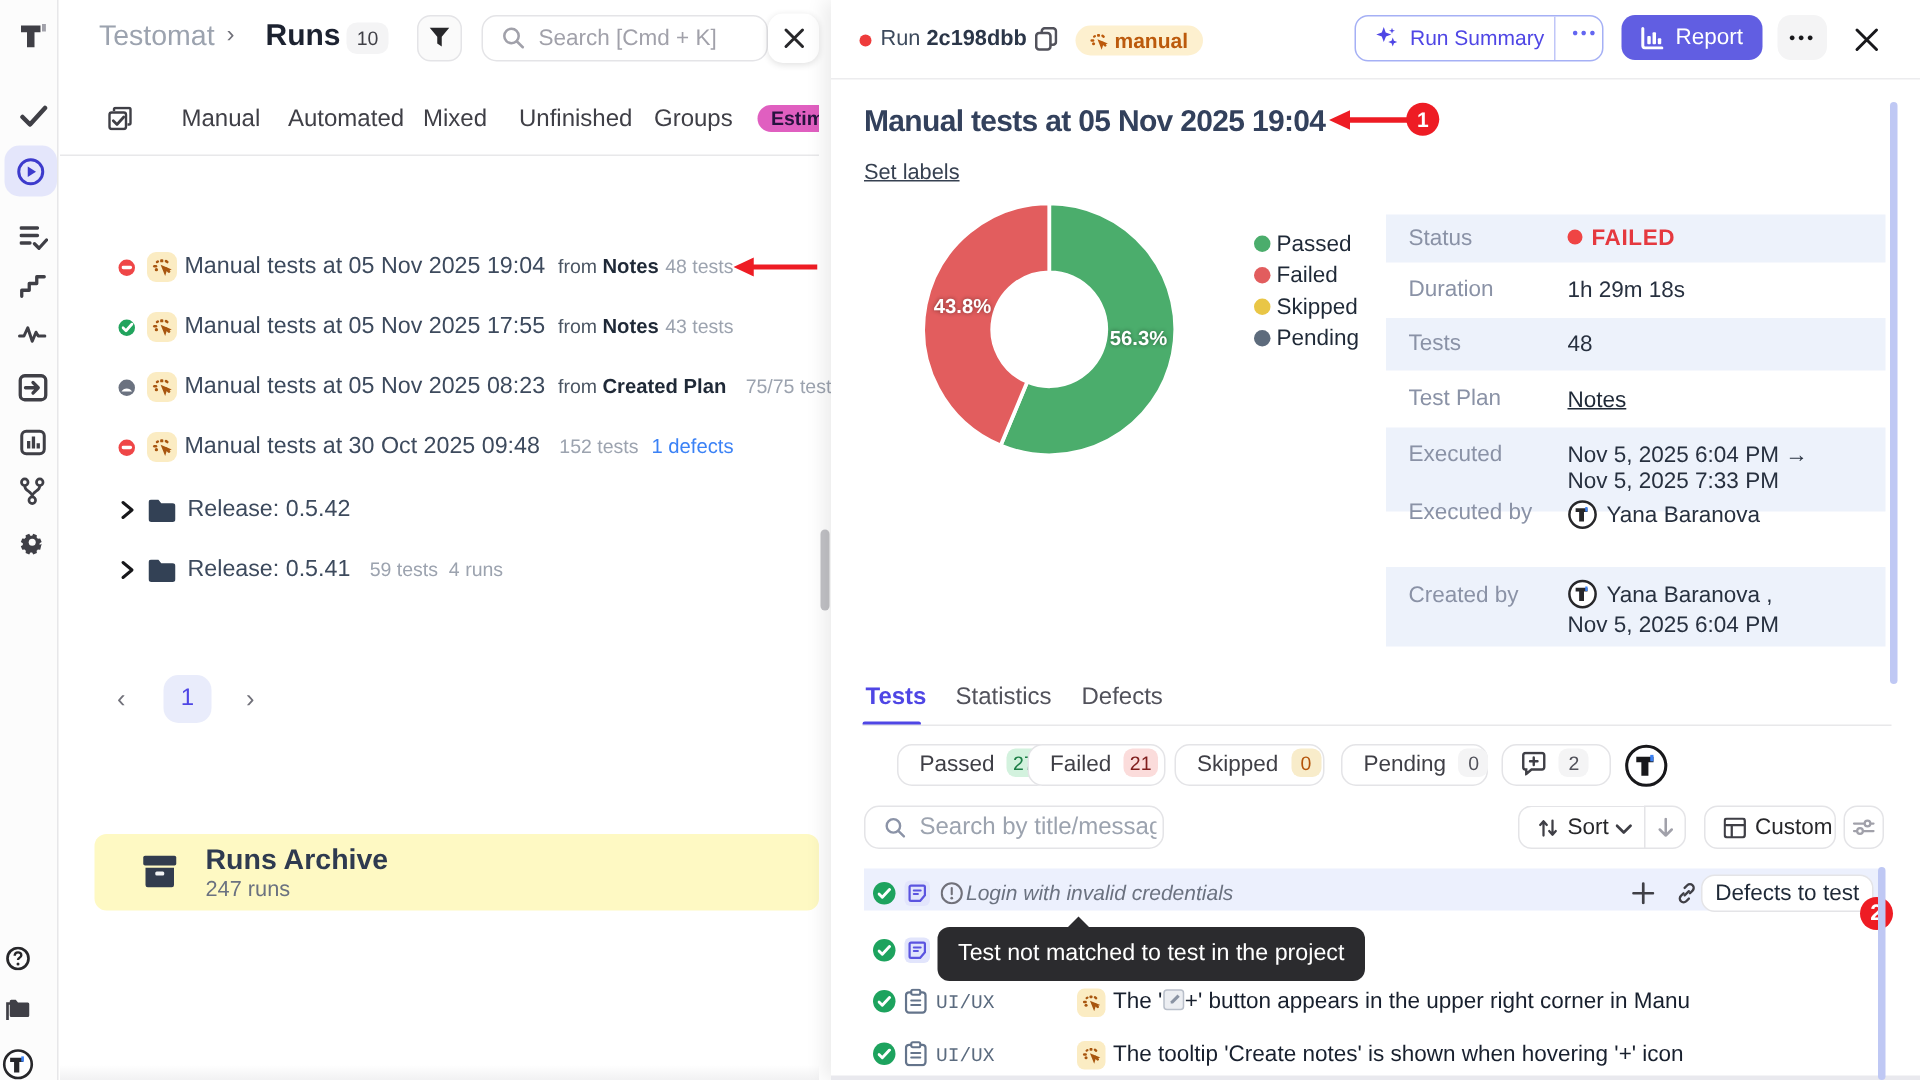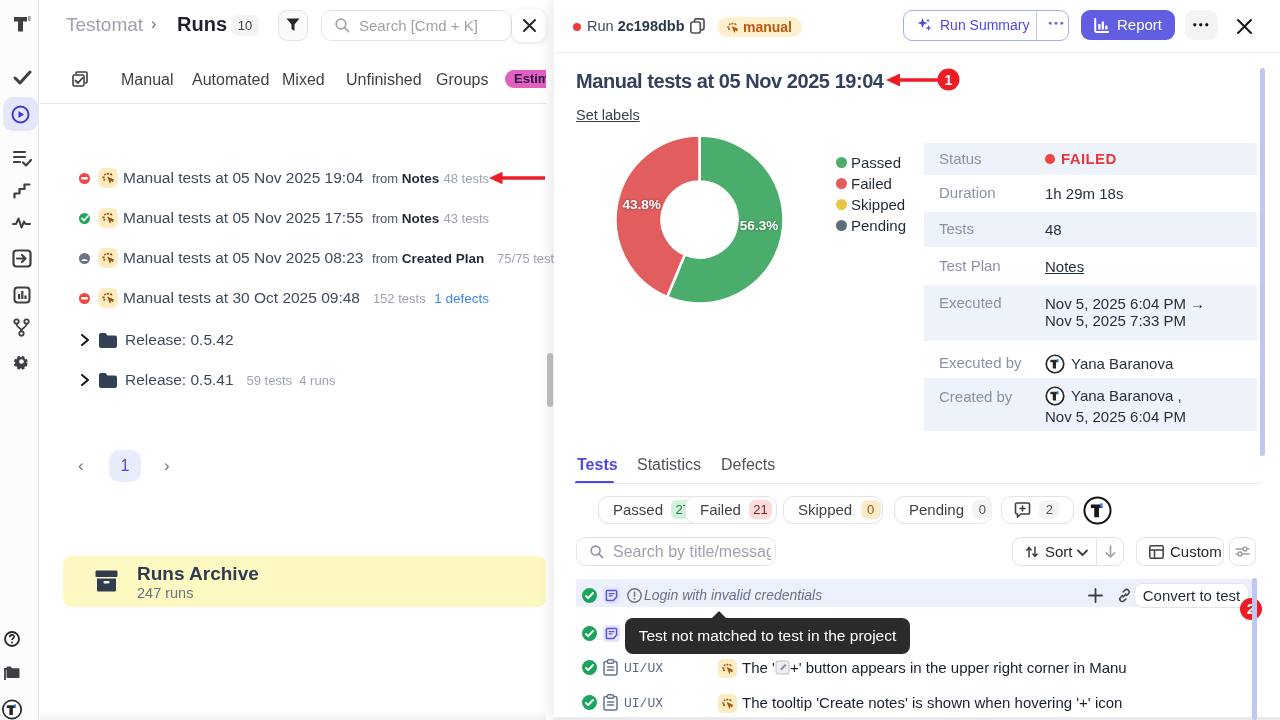--- a/index.html
+++ b/index.html
@@ -361,21 +361,21 @@
   <span class="tvalue" style="top:9px">48</span>
 </div>
 <div class="trow" style="top:247px;height:38px">
   <span class="tlabel" style="top:10px">Test Plan</span>
   <span class="tvalue" style="top:11px;text-decoration:underline;color:#1f2937">Notes</span>
 </div>
 <div class="trow alt" style="top:285px;height:56px">
   <span class="tlabel" style="top:9px">Executed</span>
   <span class="tvalue" style="top:10px">Nov 5, 2025 6:04 PM →<br>Nov 5, 2025 7:33 PM</span>
 </div>
-<div class="trow" style="top:345px;height:37px">
+<div class="trow" style="top:324px;height:37px">
   <span class="tlabel" style="top:9px">Executed by</span>
   <span class="tvalue" style="top:9px"><svg width="20" height="20" viewBox="0 0 24 24" style="vertical-align:-5px;margin-right:6px">
           <circle cx="12" cy="12" r="10.5" stroke="#27272a" stroke-width="2" fill="#fff"></circle>
           <path d="M6.5 7 h9.5 v3 h-2.8 v7.5 h-3.9 V10 h-2.8 z" fill="#27272a"></path>
           <rect x="14.2" y="6" width="1.8" height="3.6" fill="#3b82f6"></rect>
         </svg>Yana Baranova</span>
 </div>
 <div class="trow alt" style="top:378px;height:53px">
   <span class="tvalue" style="top:8px"><svg width="20" height="20" viewBox="0 0 24 24" style="vertical-align:-5px;margin-right:6px">
           <circle cx="12" cy="12" r="10.5" stroke="#27272a" stroke-width="2" fill="#fff"></circle>
@@ -460,21 +460,21 @@
       </svg>
   <span class="abs" style="left:68px;top:8px;font-size:14px;font-style:italic;color:#6b7280">Login with invalid credentials</span>
   <svg width="15" height="15" viewBox="0 0 15 15" style="position:absolute;left:512px;top:9px">
         <path d="M7.5 1 v13 M1 7.5 h13" stroke="#3f3f46" stroke-width="1.8" stroke-linecap="round"></path>
       </svg>
   <svg width="17" height="17" viewBox="0 0 24 24" style="position:absolute;left:540px;top:8px">
         <path d="M10 14 L14 10" stroke="#3f3f46" stroke-width="2.2" stroke-linecap="round"></path>
         <path d="M9 12 l-2.5 2.5 a3.5 3.5 0 0 0 5 5 L14 17" stroke="#3f3f46" stroke-width="2.2" fill="none" stroke-linecap="round"></path>
         <path d="M15 12 l2.5-2.5 a3.5 3.5 0 0 0 -5-5 L10 7" stroke="#3f3f46" stroke-width="2.2" fill="none" stroke-linecap="round"></path>
       </svg>
-  <div class="abs" style="left:558px;top:4px;width:115px;height:25px;background:#fff;border:1px solid #e4e4e7;border-radius:9px;font-size:15px;color:#1f2937;text-align:center;line-height:24px">Convert to test</div>
+  <div class="abs" style="left:558px;top:4px;width:115px;height:25px;background:#fff;border:1px solid #e4e4e7;border-radius:9px;font-size:15px;color:#1f2937;text-align:center;line-height:24px">Defects to test</div>
 </div>
 <div class="redbadge" style="left:1240px;top:598px;width:22px;height:22px;font-size:15px;line-height:22px">2</div>
 
 <div class="testrow" style="top:617px">
   <span class="gcheck" style="left:6px;top:9px">
         <svg width="9" height="8" viewBox="0 0 9 8" style="position:absolute;left:3px;top:3.5px">
           <path d="M1 4 l2.2 2.2 L8 1" stroke="#fff" stroke-width="1.9" fill="none" stroke-linecap="round" stroke-linejoin="round"></path>
         </svg>
       </span>
   <span class="abs" style="left:27px;top:8px;width:17px;height:17px;background:#e2e5fc;border-radius:4px"><svg width="13" height="13" viewBox="0 0 14 14" style="margin:2px">

